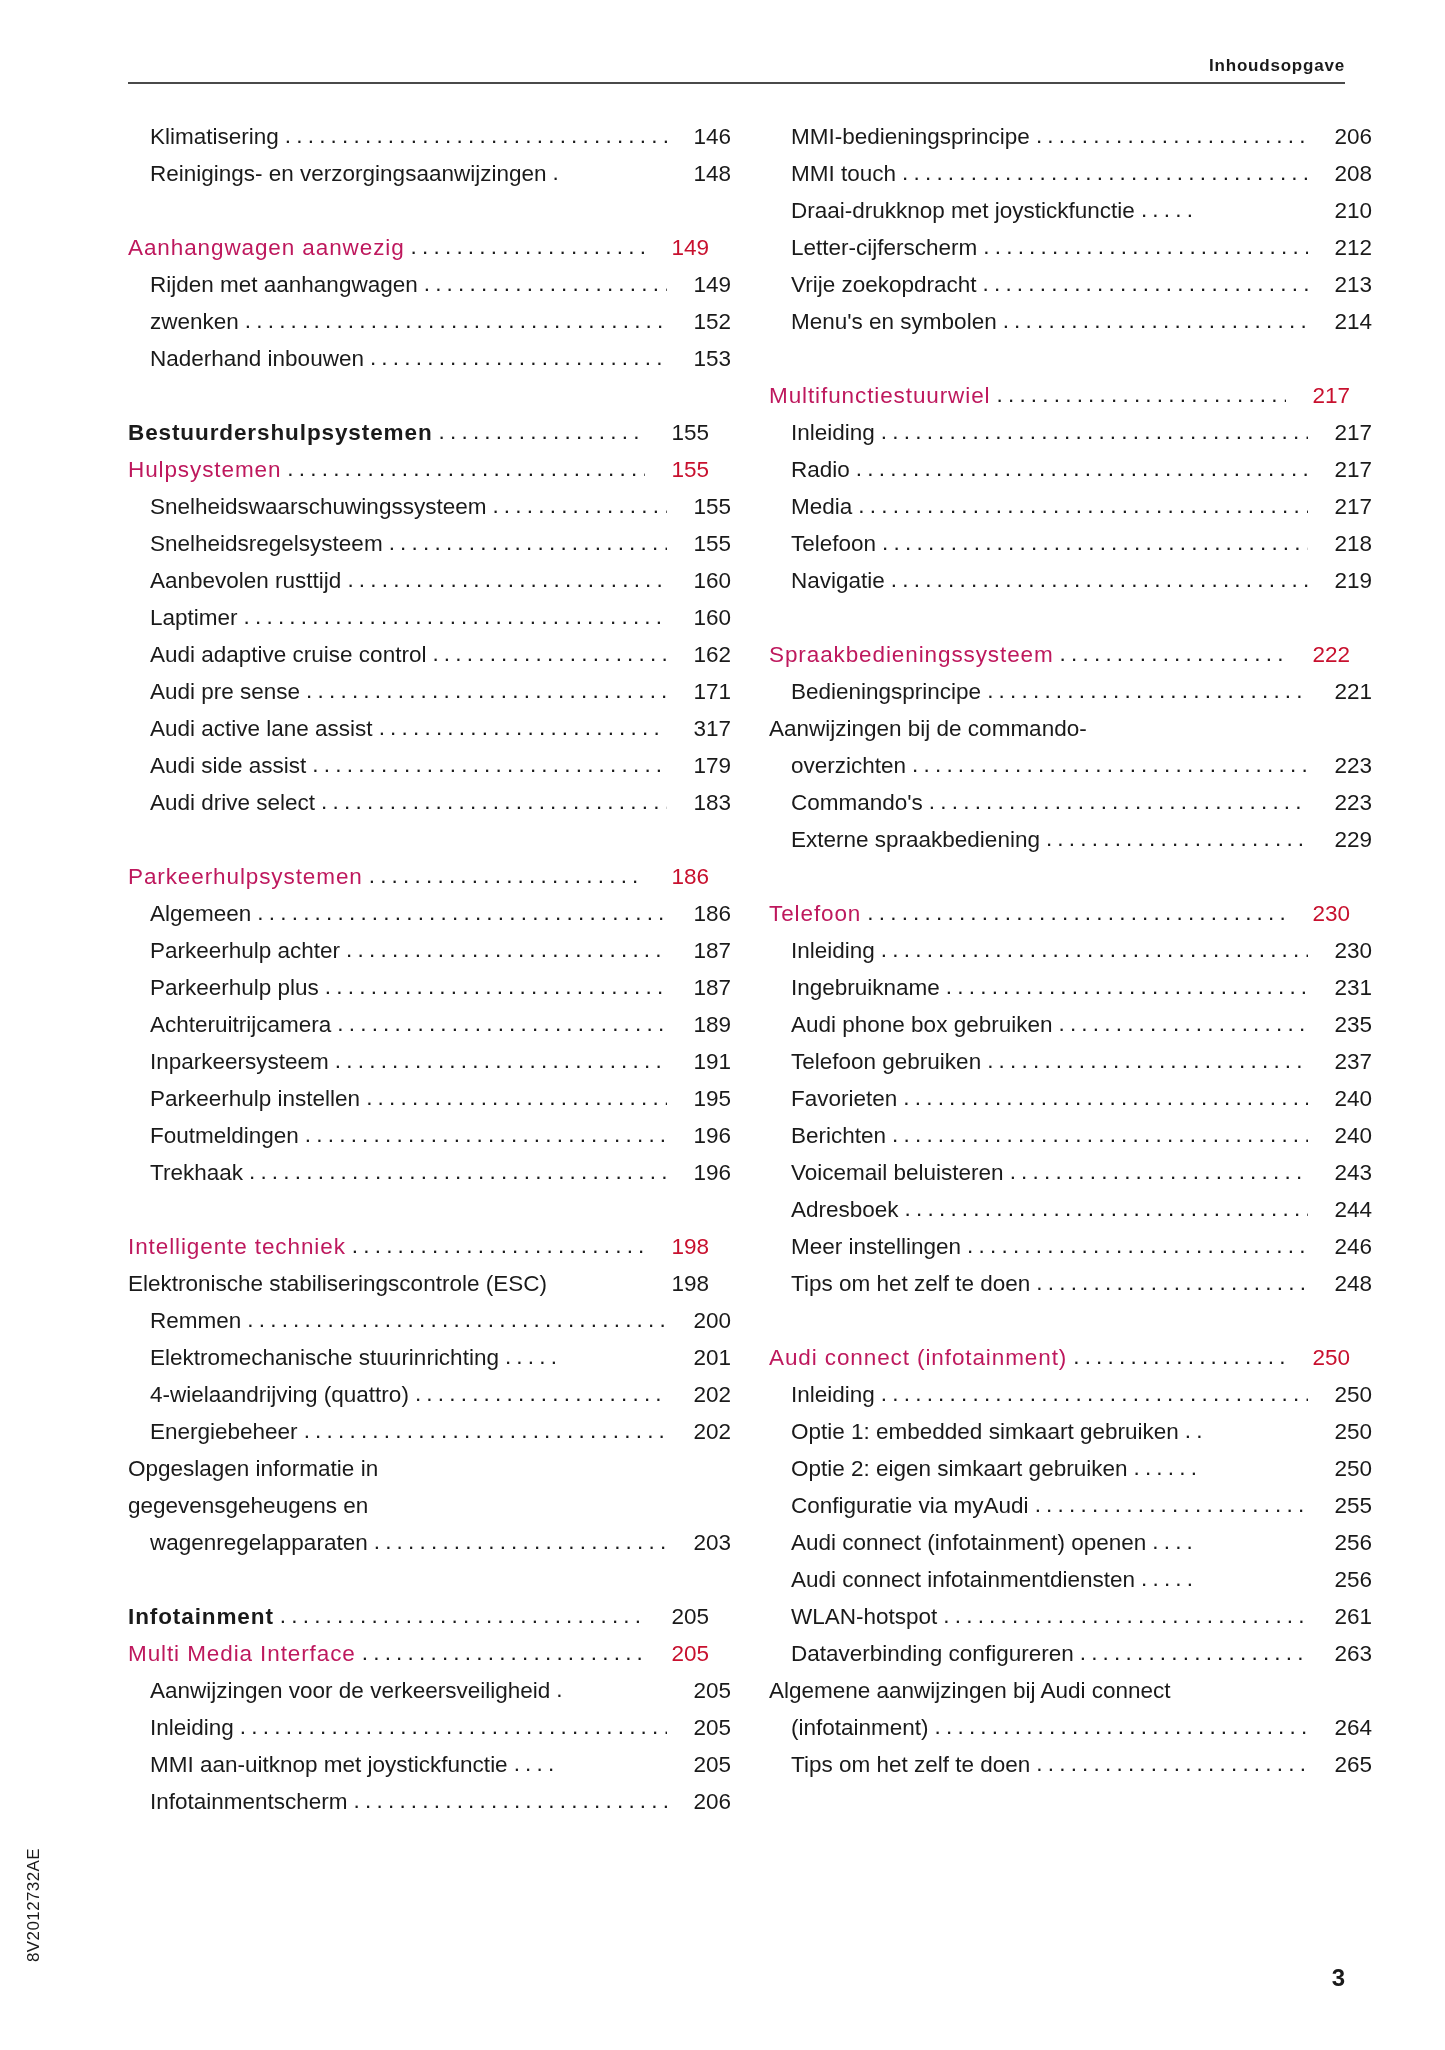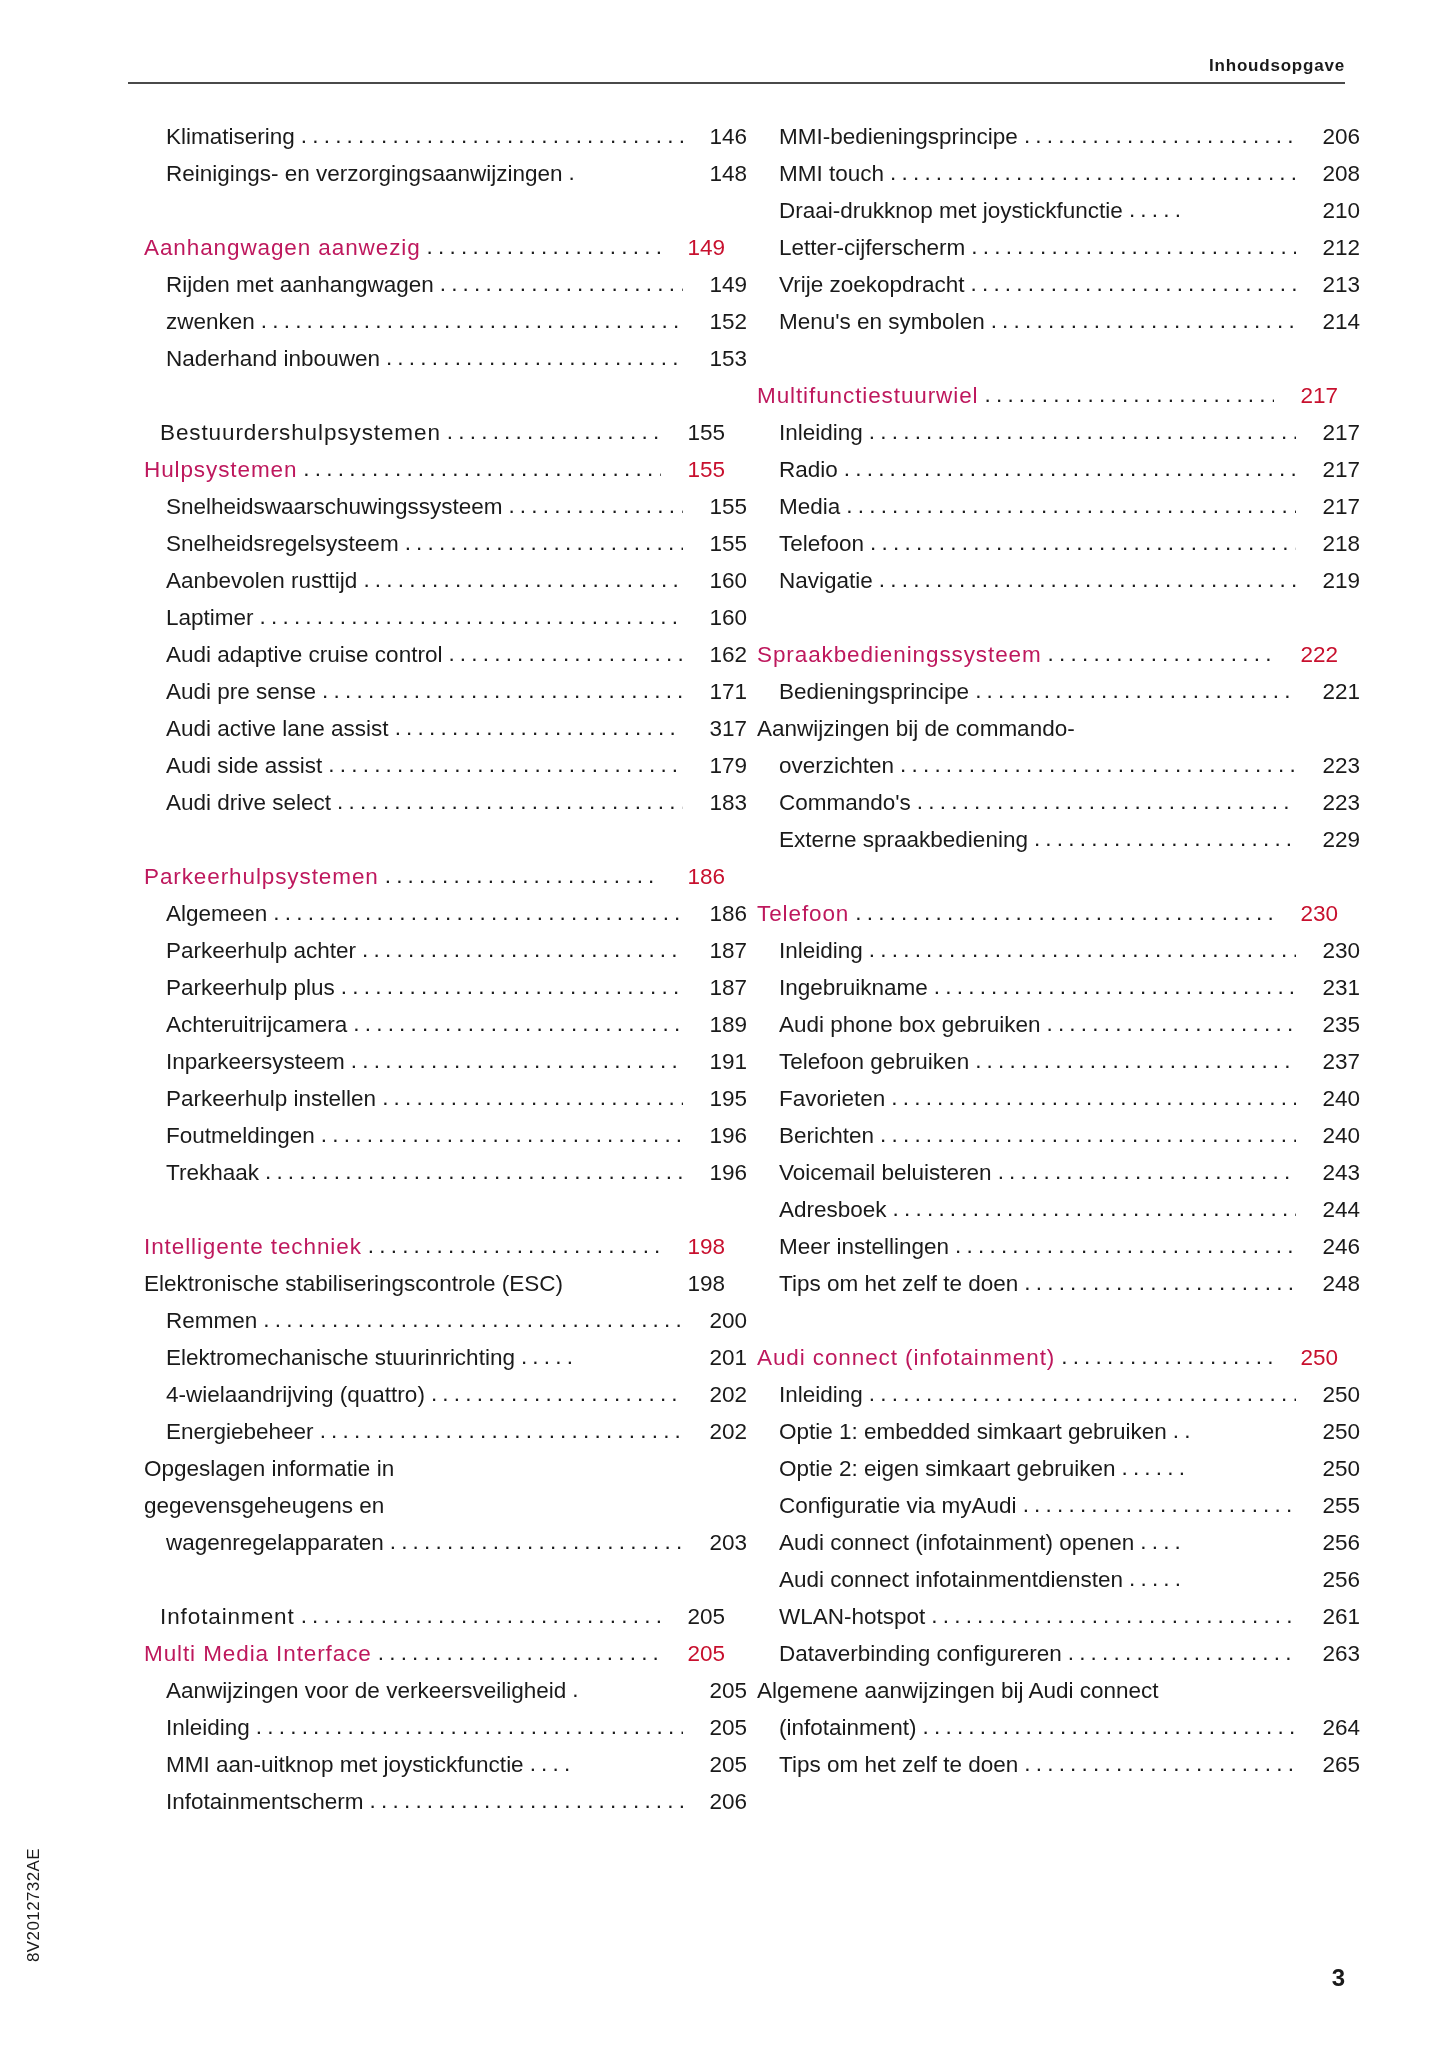--- a/index.html
+++ b/index.html
@@ -43,25 +43,25 @@
     position: absolute;
     left: 0;
     right: 0;
     bottom: 0;
     border-top: 2px solid #4a4a4a;
   }
 
   
   .columns {
     position: absolute;
-    left: 144px;
+    left: 128px;
     top: 118px;
     width: 1220px;
     display: flex;
-    gap: 32px;
+    gap: 60px;
   }
   .col {
     width: 581px;
   }
 
   
   .row {
     display: flex;
     align-items: baseline;
     width: 100%;
@@ -109,23 +109,22 @@
     color: #c8102e;
     font-weight: normal;
   }
   .row.sec .leader {
     color: #1a1a1a;
   }
 
   
   .row.chap .label {
     color: #1a1a1a;
-    font-weight: normal;
+    font-weight: bold;
     letter-spacing: 0.9px;
-    margin-left: 16px;
   }
   .row.chap .pageno {
     color: #1a1a1a;
     font-weight: normal;
   }
 
   
   .row.cont .leader { visibility: hidden; }
   .row.nodots .leader { visibility: hidden; }
 

